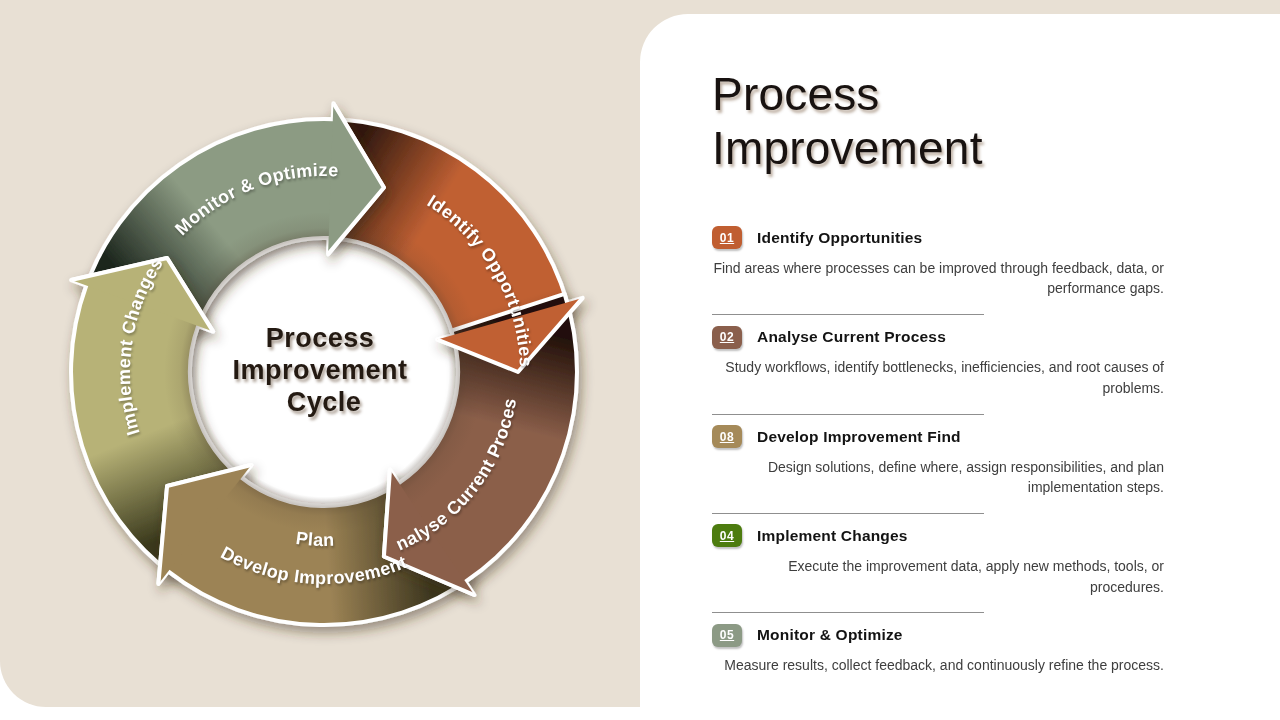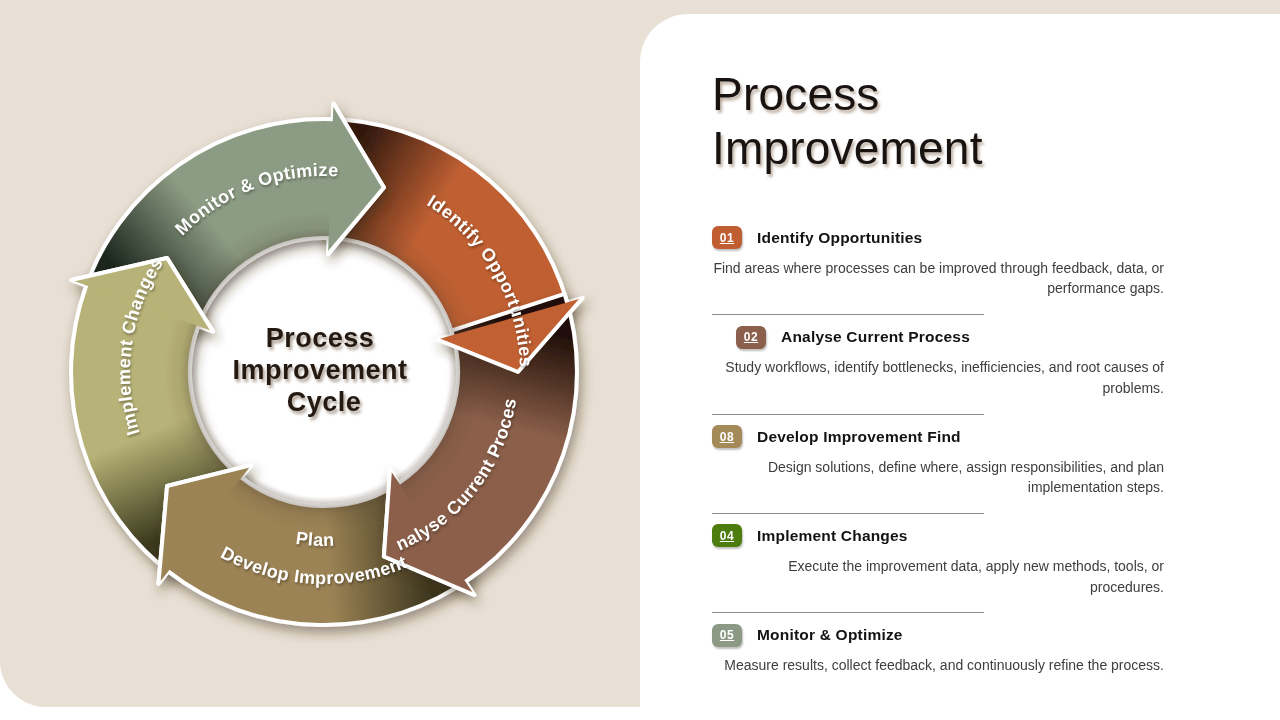--- a/index.html
+++ b/index.html
@@ -142,21 +142,21 @@
         <div class="item">
           <div class="item-head">
             <span class="badge" style="background: rgb(192, 94, 49);">01</span>
             <span class="item-title">Identify Opportunities</span>
           </div>
           <p class="item-desc">Find areas where processes can be improved through feedback, data, or performance gaps.</p>
           <div class="divider"></div>
         </div>
         <div class="item">
           <div class="item-head">
-            <span class="badge" style="background: rgb(138, 95, 76); margin-left: 24px;">02</span>
+            <span class="badge" style="background: rgb(138, 95, 76);">02</span>
             <span class="item-title">Analyse Current Process</span>
           </div>
           <p class="item-desc">Study workflows, identify bottlenecks, inefficiencies, and root causes of problems.</p>
           <div class="divider"></div>
         </div>
         <div class="item">
           <div class="item-head">
             <span class="badge" style="background: rgb(165, 138, 89);">08</span>
             <span class="item-title">Develop Improvement Find</span>
           </div>

